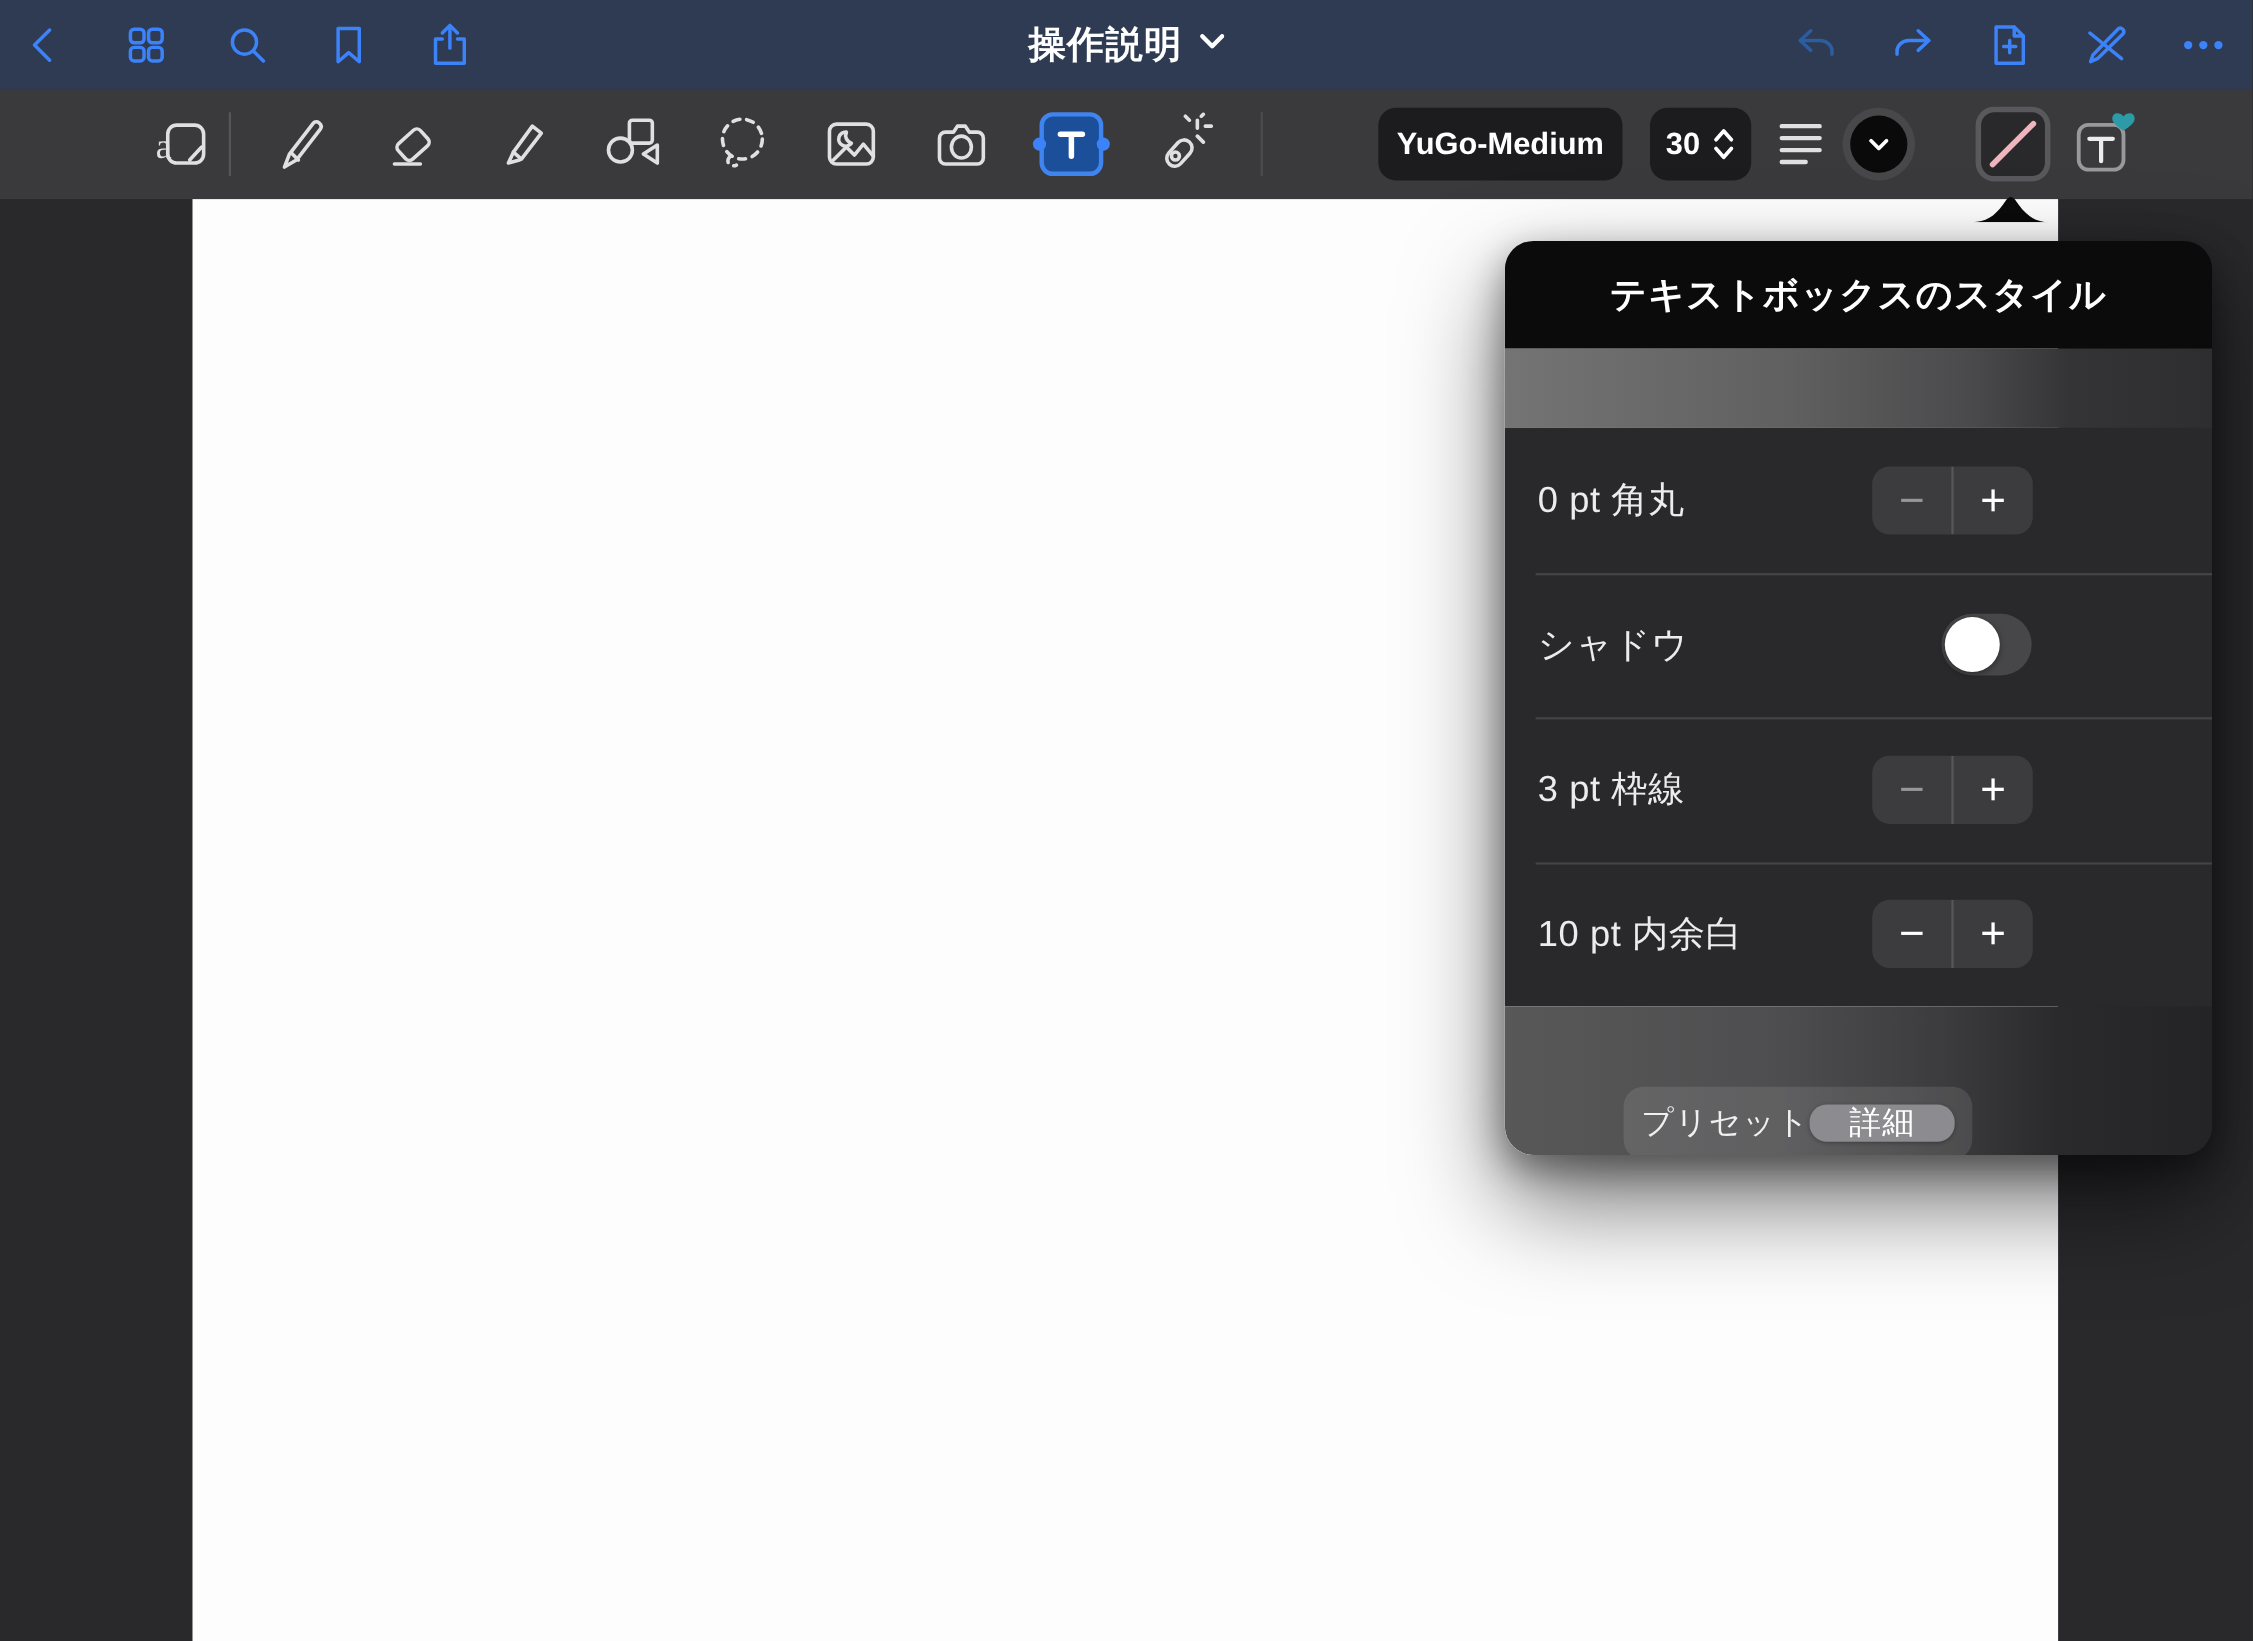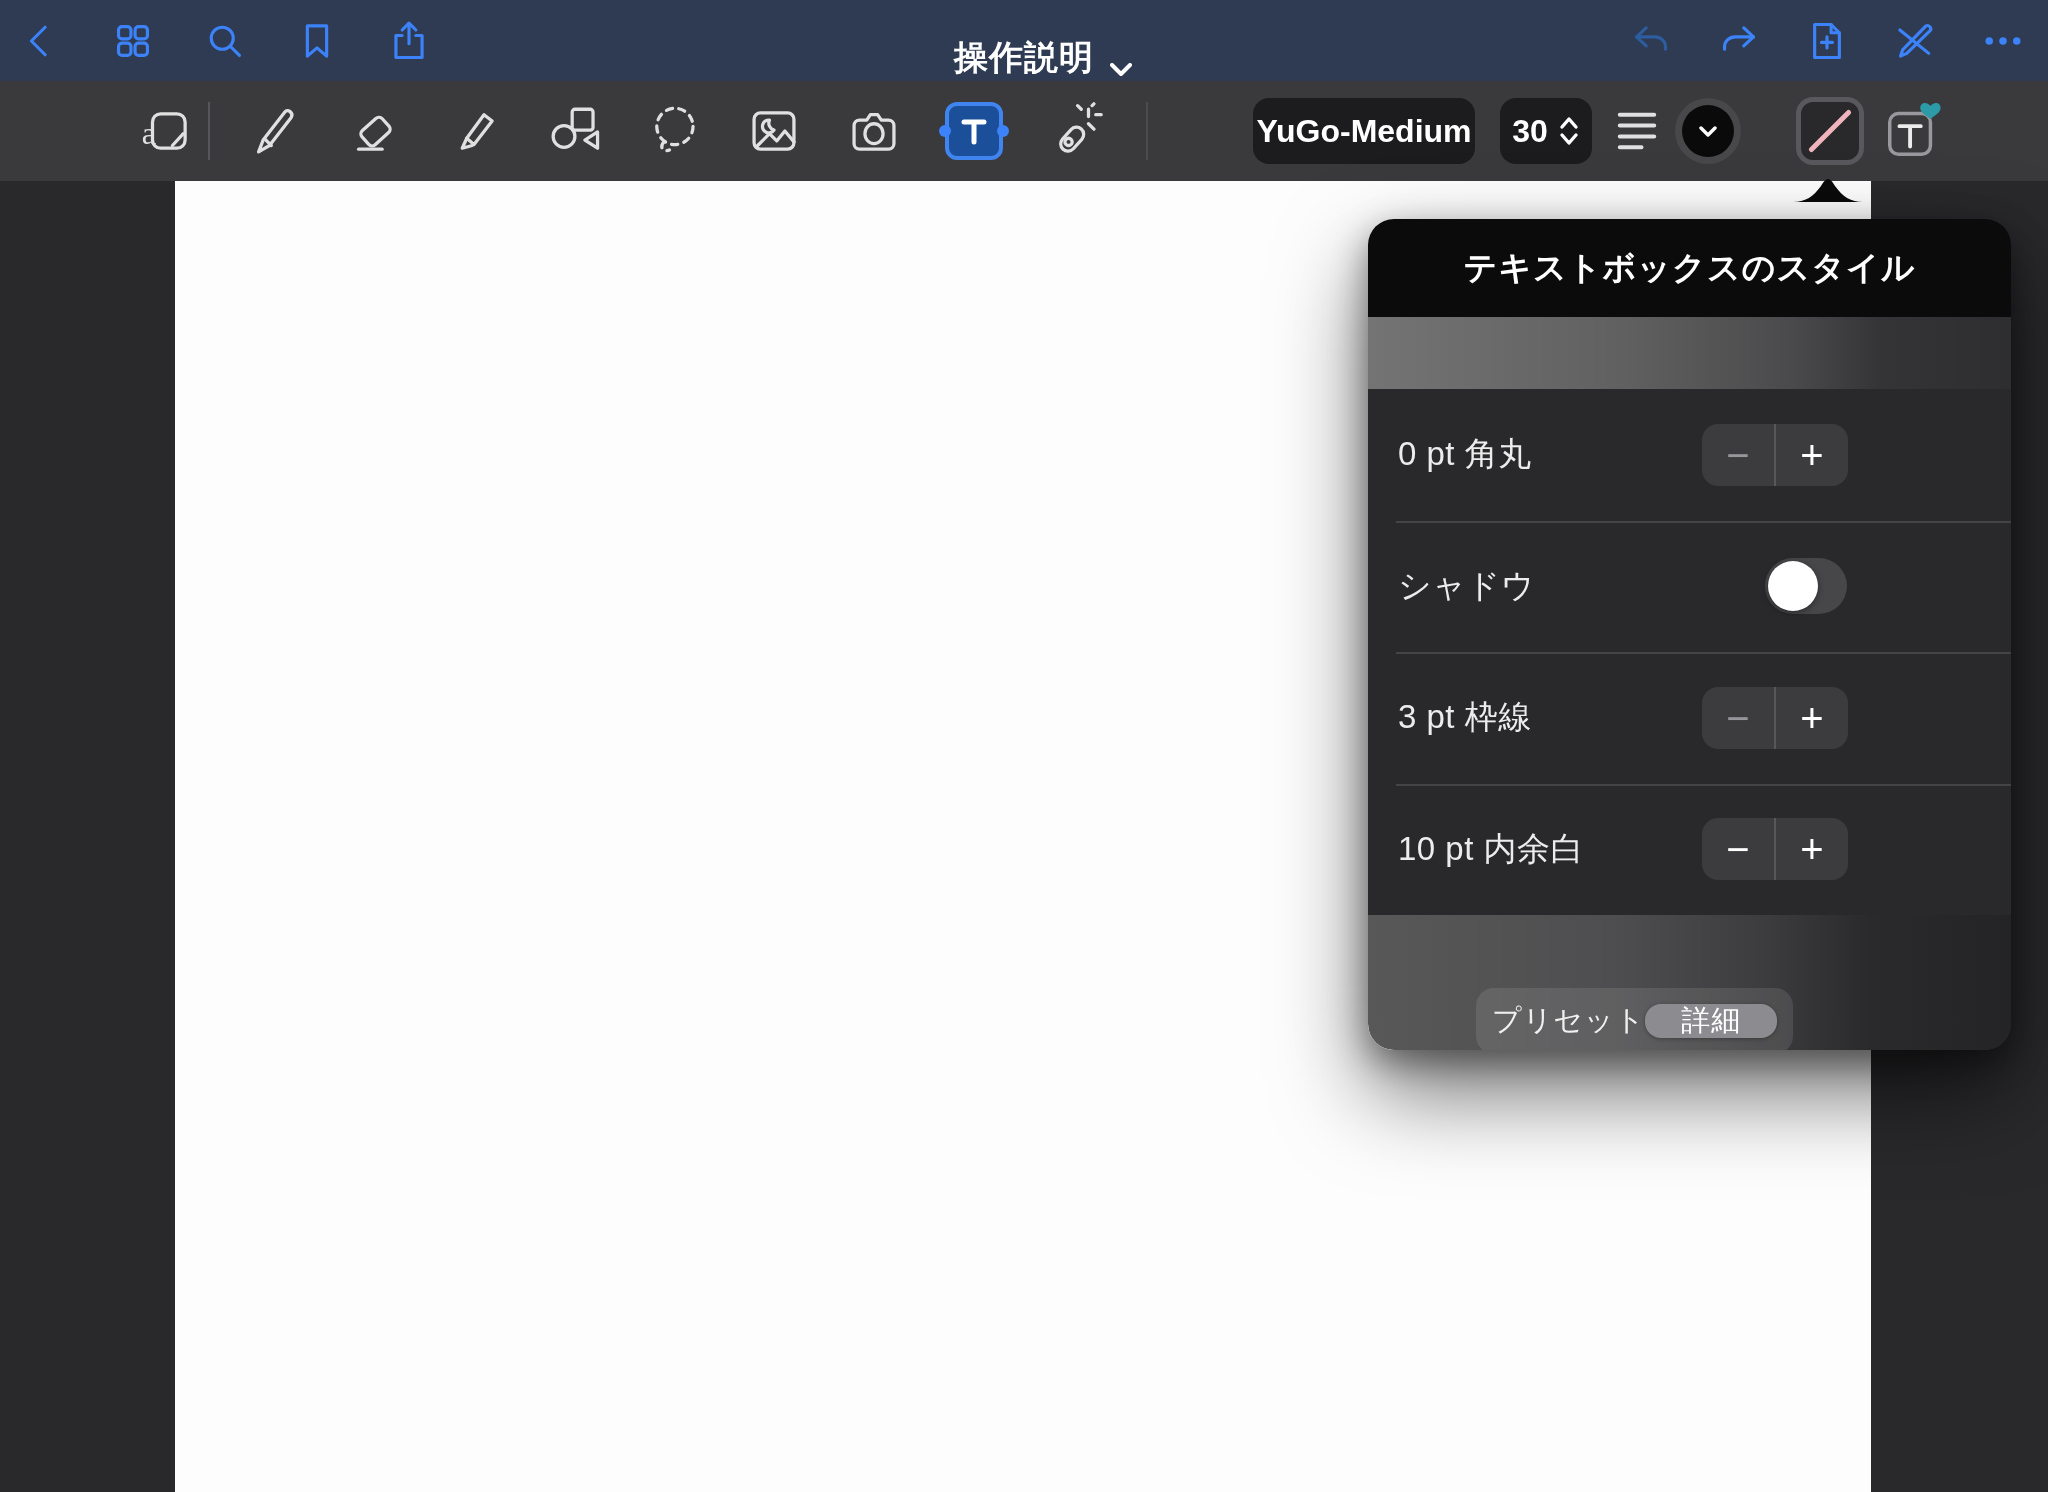--- a/index.html
+++ b/index.html
@@ -10,21 +10,21 @@
   .topbar{position:absolute;left:0;top:0;width:100%;height:81px;background:#2e3b53;
     display:flex;align-items:center;}
   .tb-group{display:flex;align-items:center;}
   .tb-left{padding-left:16px;gap:42px;}
   .tb-right{margin-left:auto;padding-right:20px;gap:38px;}
   .nav-btn{width:50px;height:50px;display:flex;align-items:center;justify-content:center;}
   .nav-btn svg{width:44px;height:44px;stroke:#3c82f8;fill:none;stroke-width:4.6;
     stroke-linecap:round;stroke-linejoin:round;}
   .nav-btn.dim svg{stroke:#2d5c9f;}
   .title-wrap{position:absolute;left:50%;top:0;height:81px;transform:translateX(-50%);
-    display:flex;align-items:flex-end;gap:16px;margin-left:19px;}
+    display:flex;align-items:center;gap:16px;}
   .doc-title{color:#fff;font-size:34px;font-weight:bold;letter-spacing:1px;white-space:nowrap;}
   .title-chev svg{width:22px;height:14px;stroke:#fff;fill:none;stroke-width:4;stroke-linecap:round;stroke-linejoin:round;}
 
   
   .toolbar{position:absolute;left:0;top:81px;width:100%;height:100px;background:#3a393c;
     display:flex;align-items:center;}
   .tool-btn{width:64px;height:64px;display:flex;align-items:center;justify-content:center;flex:none;}
   .tool-btn svg{width:58px;height:58px;stroke:#e0e0e0;fill:none;stroke-width:3.6;
     stroke-linecap:round;stroke-linejoin:round;}
   .tpl{margin-left:138px;width:58px;}
@@ -35,21 +35,21 @@
   .text-sel{width:64px;height:64px;position:relative;display:flex;align-items:center;justify-content:center;}
   .text-sel .box{width:58px;height:58px;background:#1c4f9a;border:4px solid #4084f0;border-radius:12px;
     display:flex;align-items:center;justify-content:center;box-sizing:border-box;}
   .text-sel .box svg{width:40px;height:40px;stroke:#fff;stroke-width:5;fill:none;stroke-linecap:round;}
   .text-sel .hdl{position:absolute;top:50%;width:12px;height:12px;border-radius:50%;
     background:#3c82f8;transform:translateY(-50%);}
   .hdl.l{left:-3px;} .hdl.r{right:-3px;}
 
   .tbr{margin-left:auto;display:flex;align-items:center;padding-right:103px;}
   .pill{height:66px;background:#1c1c1f;border-radius:16px;display:flex;align-items:center;
-    justify-content:center;color:#fff;font-weight:bold;font-size:32px;}
+    justify-content:center;color:#fff;font-weight:bold;font-size:28px;}
   .pill.font-pill{width:222px;}
   .pill.size-pill{width:92px;margin-left:25px;gap:10px;}
   .size-pill svg{width:22px;height:32px;stroke:#fff;fill:none;stroke-width:3.4;stroke-linecap:round;stroke-linejoin:round;}
   .align-btn{margin-left:13px;}
   .color-btn{width:68px;height:68px;margin-left:5px;position:relative;display:flex;align-items:center;justify-content:center;}
   .color-ring{width:66px;height:66px;border-radius:50%;background:#48484b;display:flex;align-items:center;justify-content:center;}
   .color-core{width:52px;height:52px;border-radius:50%;background:#0a0a0a;display:flex;align-items:center;justify-content:center;}
   .color-core svg{width:18px;height:11px;stroke:#fff;fill:none;stroke-width:3.4;stroke-linecap:round;stroke-linejoin:round;}
   .line-swatch{width:68px;height:68px;margin-left:54px;border:5px solid #59595d;background:#29292b;
     border-radius:17px;box-sizing:border-box;display:flex;align-items:center;justify-content:center;}

